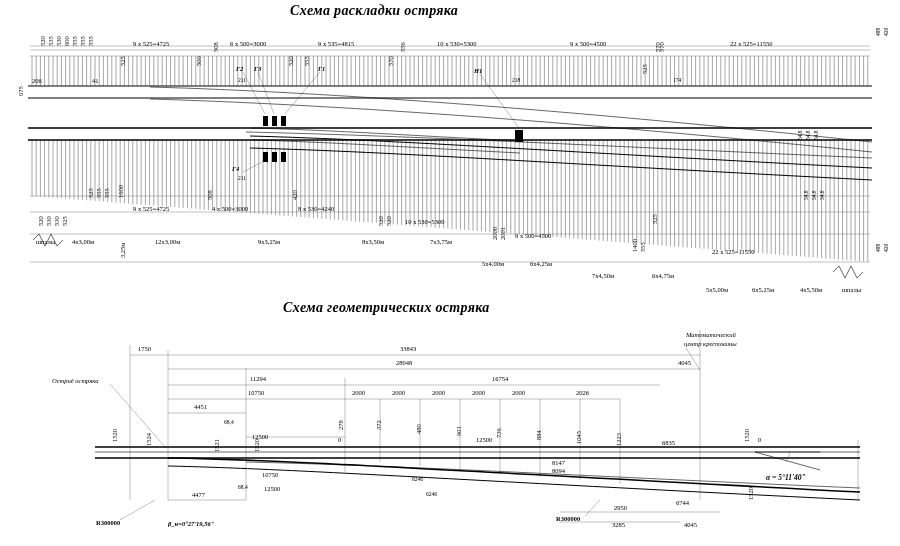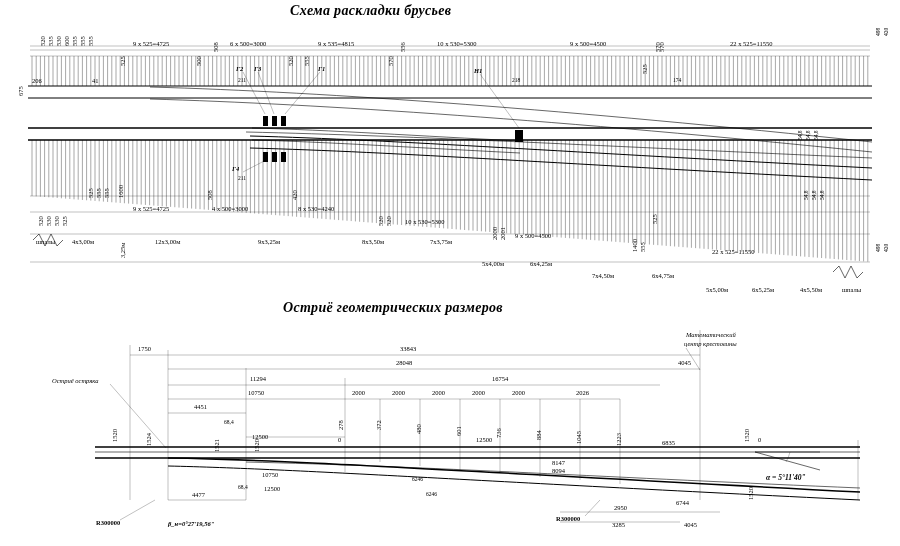--- a/index.html
+++ b/index.html
@@ -19,22 +19,22 @@
   .w08{stroke-width:1.0}
   .w12{stroke-width:1.5}
   .thin{stroke-width:.25}
   .fill{fill:#000;stroke:none}
 </style>
 </head>
 <body>
 
 <div id="root">
 
-  <div class="ttl" style="left:290px;top:3px;">Схема раскладки брусьев</div>
-  <div class="ttl" style="left:283px;top:300px;">Остриё геометрических размеров</div>
+  <div class="ttl" style="left:290px;top:3px;">Схема раскладки остряка</div>
+  <div class="ttl" style="left:283px;top:300px;">Схема геометрических остряка</div>
 
   <svg width="900" height="546">
     <g class="ln w03">
 
       <line class="ln thin" x1="30" y1="50" x2="870" y2="50"></line>
       <line class="ln thin" x1="30" y1="46" x2="870" y2="46"></line>
 
       <line class="ln w08" x1="28" y1="86" x2="872" y2="86"></line>
       <line class="ln w08" x1="28" y1="98" x2="872" y2="98"></line>
       <line class="ln w12" x1="28" y1="128" x2="872" y2="128"></line>

